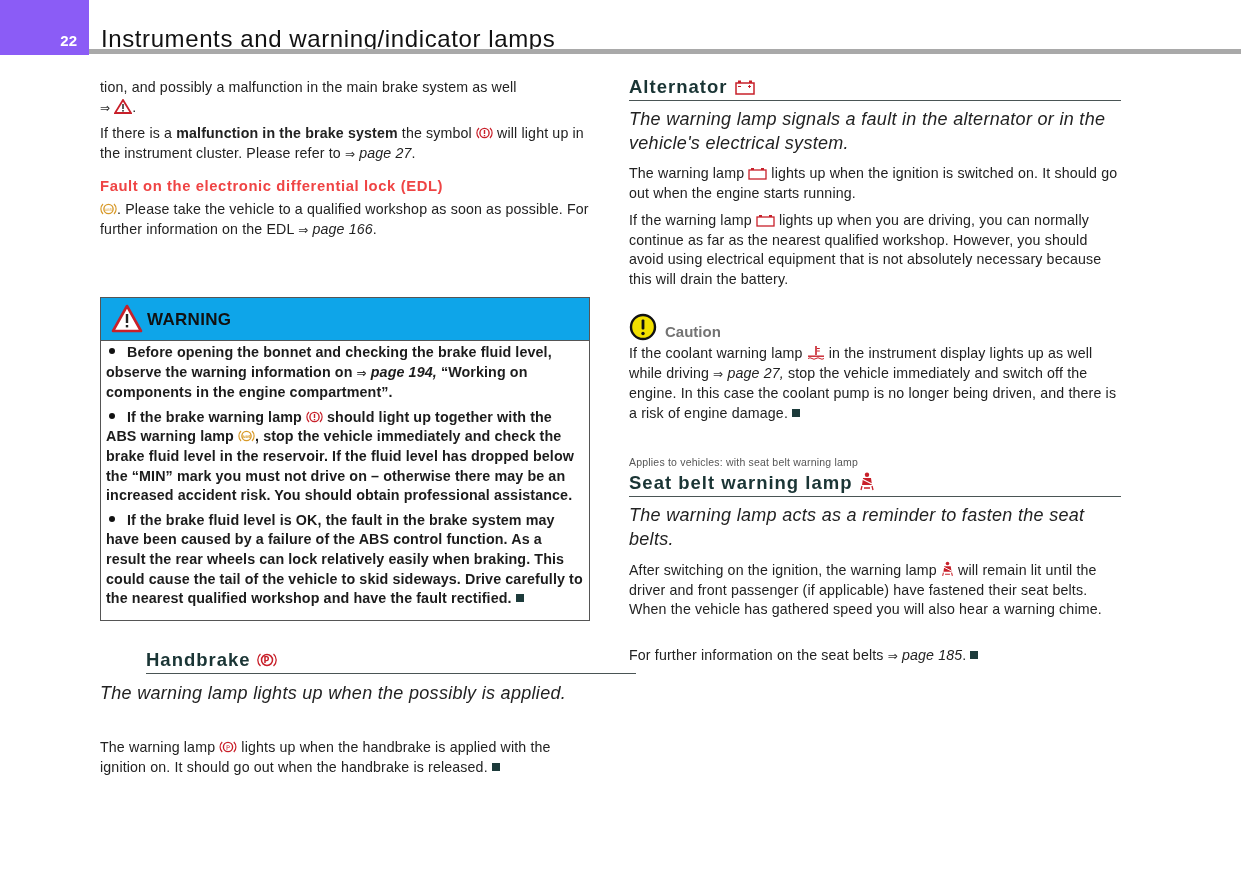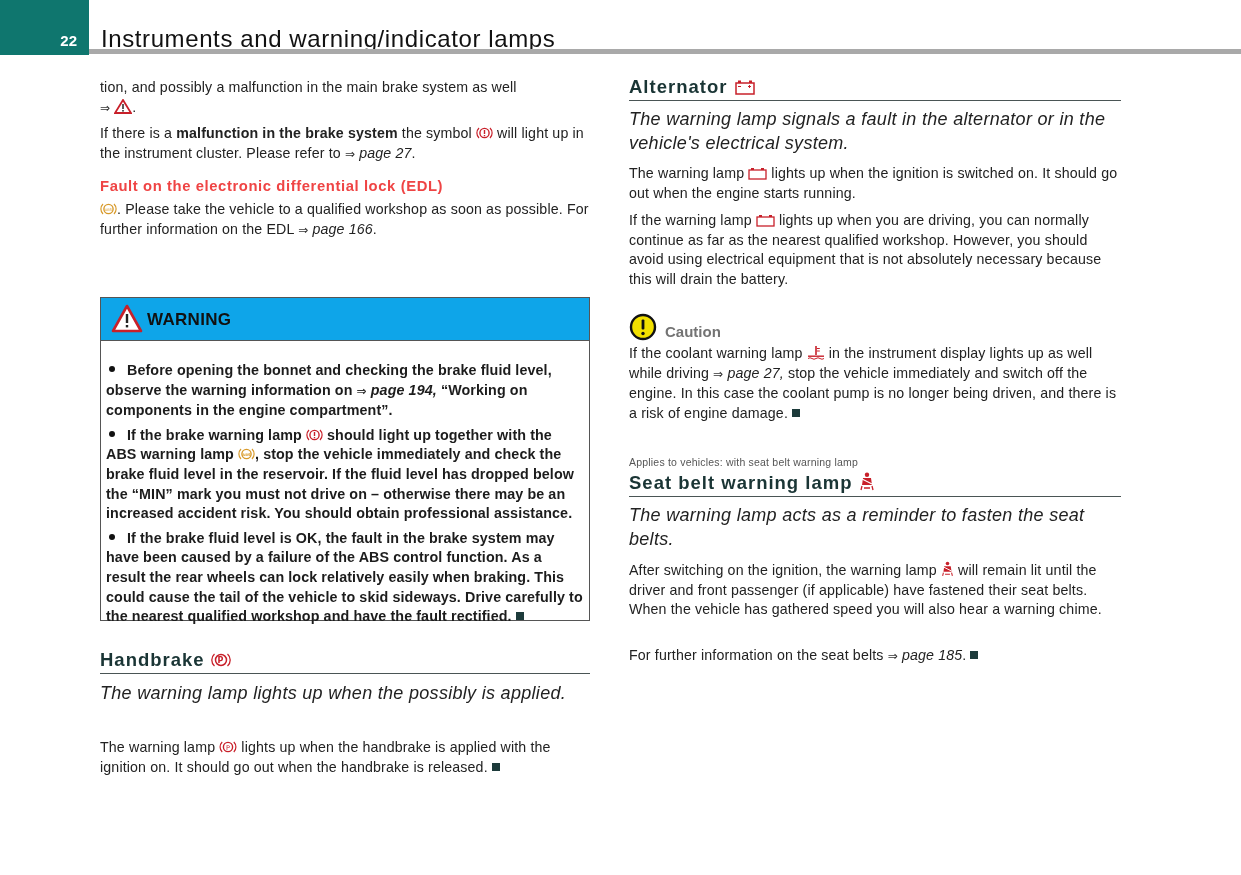--- a/index.html
+++ b/index.html
@@ -1,20 +1,20 @@
 <!DOCTYPE html>
 <html><head>
 <meta charset="utf-8">
 <style>
   * { box-sizing: border-box; margin: 0; padding: 0; }
   html, body { width: 1241px; height: 875px; background: #ffffff; overflow: hidden; }
   body { position: relative; font-family: "Liberation Sans", "DejaVu Sans", sans-serif; color: #1e1e1e; }
 
   .header { position: absolute; left: 0; top: 0; width: 1241px; height: 55px; }
-  .page-num-box { position: absolute; left: 0; top: 0; width: 89px; height: 55px; background: #0f766e; }
+  .page-num-box { position: absolute; left: 0; top: 0; width: 89px; height: 55px; background: #8b5cf6; }
   .page-num { position: absolute; right: 12px; bottom: 6px; color: #ffffff; font-weight: bold; font-size: 15px; }
   .header-title { position: absolute; left: 101px; top: 25px; font-size: 24px; letter-spacing: 0.6px; color: #111; }
   .header-rule { position: absolute; left: 89px; top: 49px; width: 1152px; height: 5px; background: #a9a9a9; }
 
   .col { position: absolute; top: 0; }
   .col-left { left: 100px; width: 490px; }
   .col-right { left: 629px; width: 492px; }
 
   p.body { font-size: 14.2px; line-height: 19.6px; letter-spacing: 0.15px; color: #222; }
   .ital { font-style: italic; }
@@ -26,21 +26,21 @@
   .sec-title { font-size: 18.5px; font-weight: bold; letter-spacing: 1px; color: #1a3535; padding-bottom: 2px; border-bottom: 1px solid #4a5555; }
   .lead { font-size: 18px; font-style: italic; line-height: 24px; color: #222; letter-spacing: 0.3px; }
   .applies { font-size: 10.5px; color: #555; letter-spacing: 0.2px; }
 
   .icon { display: inline-block; vertical-align: -2px; }
 
   .warn-box { position: absolute; left: 100px; top: 297px; width: 490px; height: 324px; border: 1px solid #555; }
   .warn-head { height: 43px; background: #0ea5e9; border-bottom: 1px solid #555; position: relative; }
   .warn-head .tri { position: absolute; left: 10px; top: 6px; }
   .warn-head .label { position: absolute; left: 46px; top: 12px; font-size: 17px; font-weight: bold; color: #111; letter-spacing: 0.3px; }
-  .warn-body { padding: 20px 6px 0 5px; }
+  .warn-body { padding: 2px 6px 0 5px; }
   .warn-body p { font-size: 14.3px; line-height: 19.6px; font-weight: bold; color: #1c1c1c; margin-bottom: 5px; letter-spacing: 0.1px; }
   .bullet { display: inline-block; width: 6px; height: 6px; border-radius: 50%; background: #111; vertical-align: 3px; margin: 0 12px 0 3px; }
 
   .caution-head { display: flex; align-items: flex-end; }
   .caution-head .label { font-size: 15px; font-weight: bold; margin-left: 8px; margin-bottom: 1px; color: #737373; }
 </style>
 </head>
 <body>
 
 <div class="header">
@@ -101,21 +101,21 @@
         </svg><span> should light up together with the ABS warning lamp </span><svg class="icon" width="17" height="14" viewBox="0 0 17 14">
           <circle cx="8.5" cy="7" r="4.6" fill="none" stroke="#d89a2a" stroke-width="1.4"></circle>
           <path d="M3 2 A7 7 0 0 0 3 12 M14 2 A7 7 0 0 1 14 12" fill="none" stroke="#d89a2a" stroke-width="1.2"></path>
           <text x="8.5" y="8.6" font-size="3.6" text-anchor="middle" fill="#d89a2a" font-family="DejaVu Sans, sans-serif">ABS</text>
         </svg><span>, stop the vehicle immediately and check the brake fluid level in the reservoir. If the fluid level has dropped below the “MIN” mark you must not drive on – otherwise there may be an increased accident risk. You should obtain professional assistance.</span></p>
     <p><span class="bullet"></span><span>If the brake fluid level is OK, the fault in the brake system may have been caused by a failure of the ABS control function. As a result the rear wheels can lock relatively easily when braking. This could cause the tail of the vehicle to skid sideways. Drive carefully to the nearest qualified workshop and have the fault rectified.</span><span class="endsq"></span></p>
   </div>
 </div>
 
 <div class="col col-left">
-  <div class="sec-title" style="position:absolute;top:649px;width:490px;">
+  <div class="sec-title" style="position:absolute;top:649px;width:490px;margin-left:46px;">
     <span>Handbrake</span>
     <svg class="icon" width="20" height="16" viewBox="0 0 20 16">
         <circle cx="10" cy="8" r="5.5" fill="none" stroke="#c8202a" stroke-width="1.5"></circle>
         <path d="M3.5 2 A8 8 0 0 0 3.5 14 M16.5 2 A8 8 0 0 1 16.5 14" fill="none" stroke="#c8202a" stroke-width="1.3"></path>
         <text x="10" y="11" font-size="8" text-anchor="middle" fill="#c8202a" font-family="DejaVu Sans, sans-serif">P</text>
       </svg>
   </div>
   <p class="lead" style="position:absolute;top:681px;width:490px;">The warning lamp lights up when the possibly is applied.</p>
   <p class="body" style="position:absolute;top:738px;width:490px;">
     <span>The warning lamp </span><svg class="icon" width="18" height="14" viewBox="0 0 18 14">

